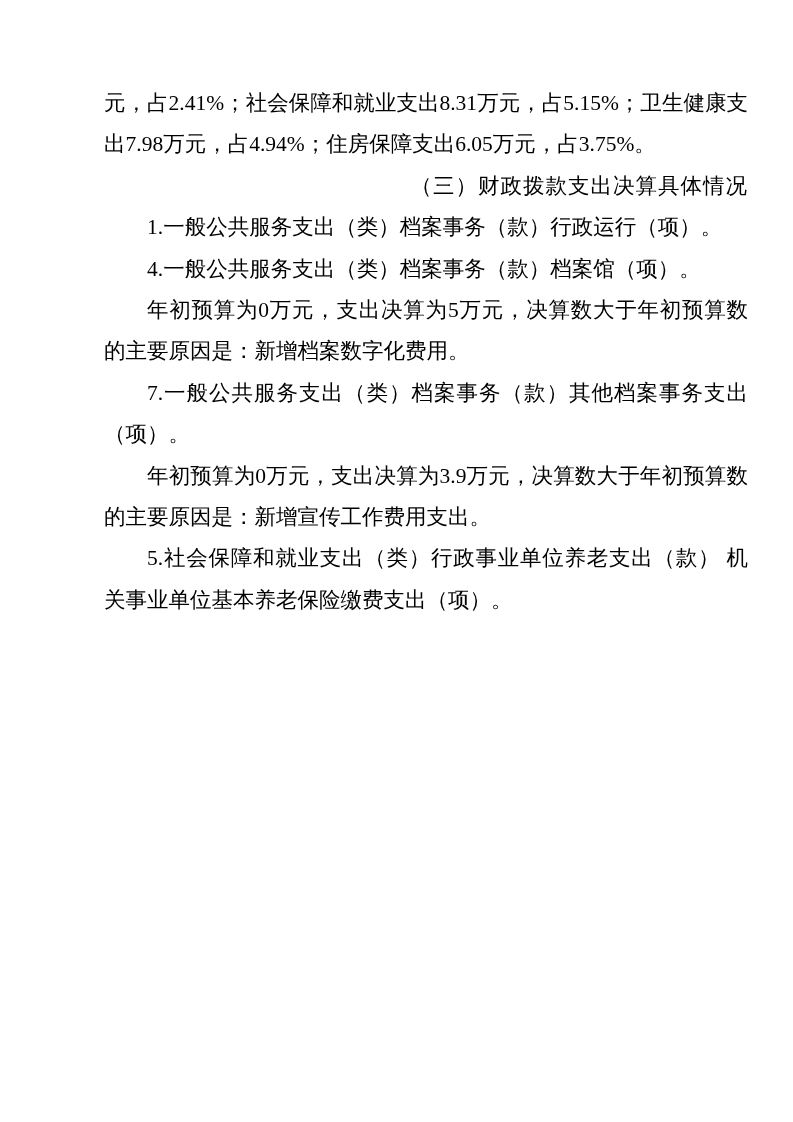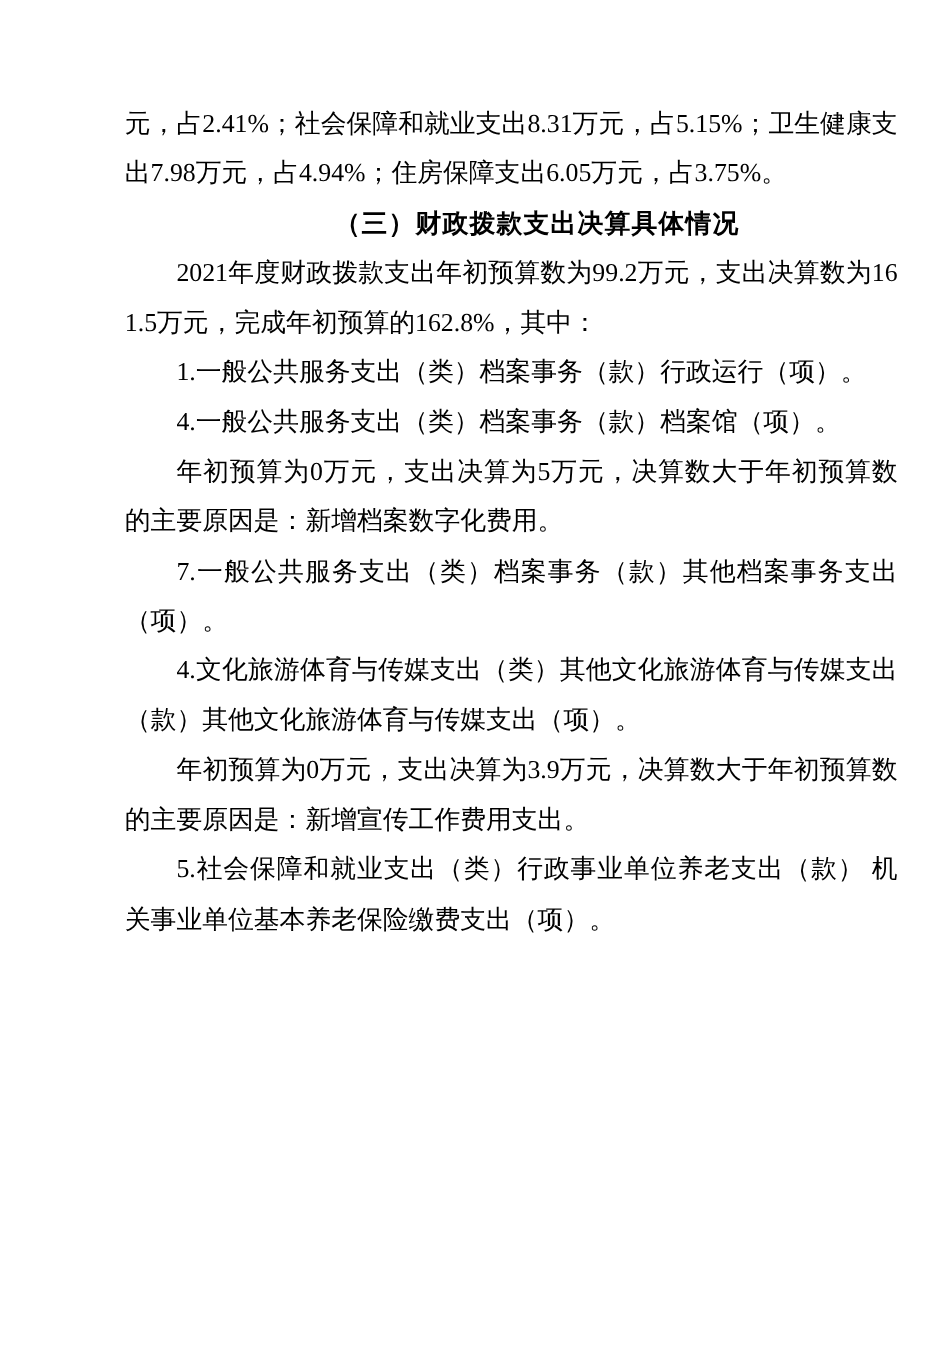--- a/index.html
+++ b/index.html
@@ -26,35 +26,33 @@
     text-align: justify;
     text-justify: inter-character;
     text-indent: 2em;
     word-break: break-all;
   }
   .content p.continuation {
     text-indent: 0;
   }
   .content p.heading {
     font-family: "Liberation Sans", "DejaVu Sans", sans-serif;
-    font-weight: 700;
-    text-align: center;
+    font-weight: 400;
+    text-align: right;
     letter-spacing: 1px;
   }
 </style>
 </head>
 <body>
 
 <div class="page">
   <div class="content">
     <p class="continuation">元，占2.41%；社会保障和就业支出8.31万元，占5.15%；卫生健康支出7.98万元，占4.94%；住房保障支出6.05万元，占3.75%。</p>
     <p class="heading">（三）财政拨款支出决算具体情况</p>
-    <p>2021年度财政拨款支出年初预算数为99.2万元，支出决算数为161.5万元，完成年初预算的162.8%，其中：</p>
     <p>1.一般公共服务支出（类）档案事务（款）行政运行（项）。</p>
     <p>4.一般公共服务支出（类）档案事务（款）档案馆（项）。</p>
     <p>年初预算为0万元，支出决算为5万元，决算数大于年初预算数的主要原因是：新增档案数字化费用。</p>
     <p>7.一般公共服务支出（类）档案事务（款）其他档案事务支出（项）。</p>
-    <p>4.文化旅游体育与传媒支出（类）其他文化旅游体育与传媒支出（款）其他文化旅游体育与传媒支出（项）。</p>
     <p>年初预算为0万元，支出决算为3.9万元，决算数大于年初预算数的主要原因是：新增宣传工作费用支出。</p>
     <p>5.社会保障和就业支出（类）行政事业单位养老支出（款） 机关事业单位基本养老保险缴费支出（项）。</p>
 
   </div>
 </div>
 
 </body></html>

